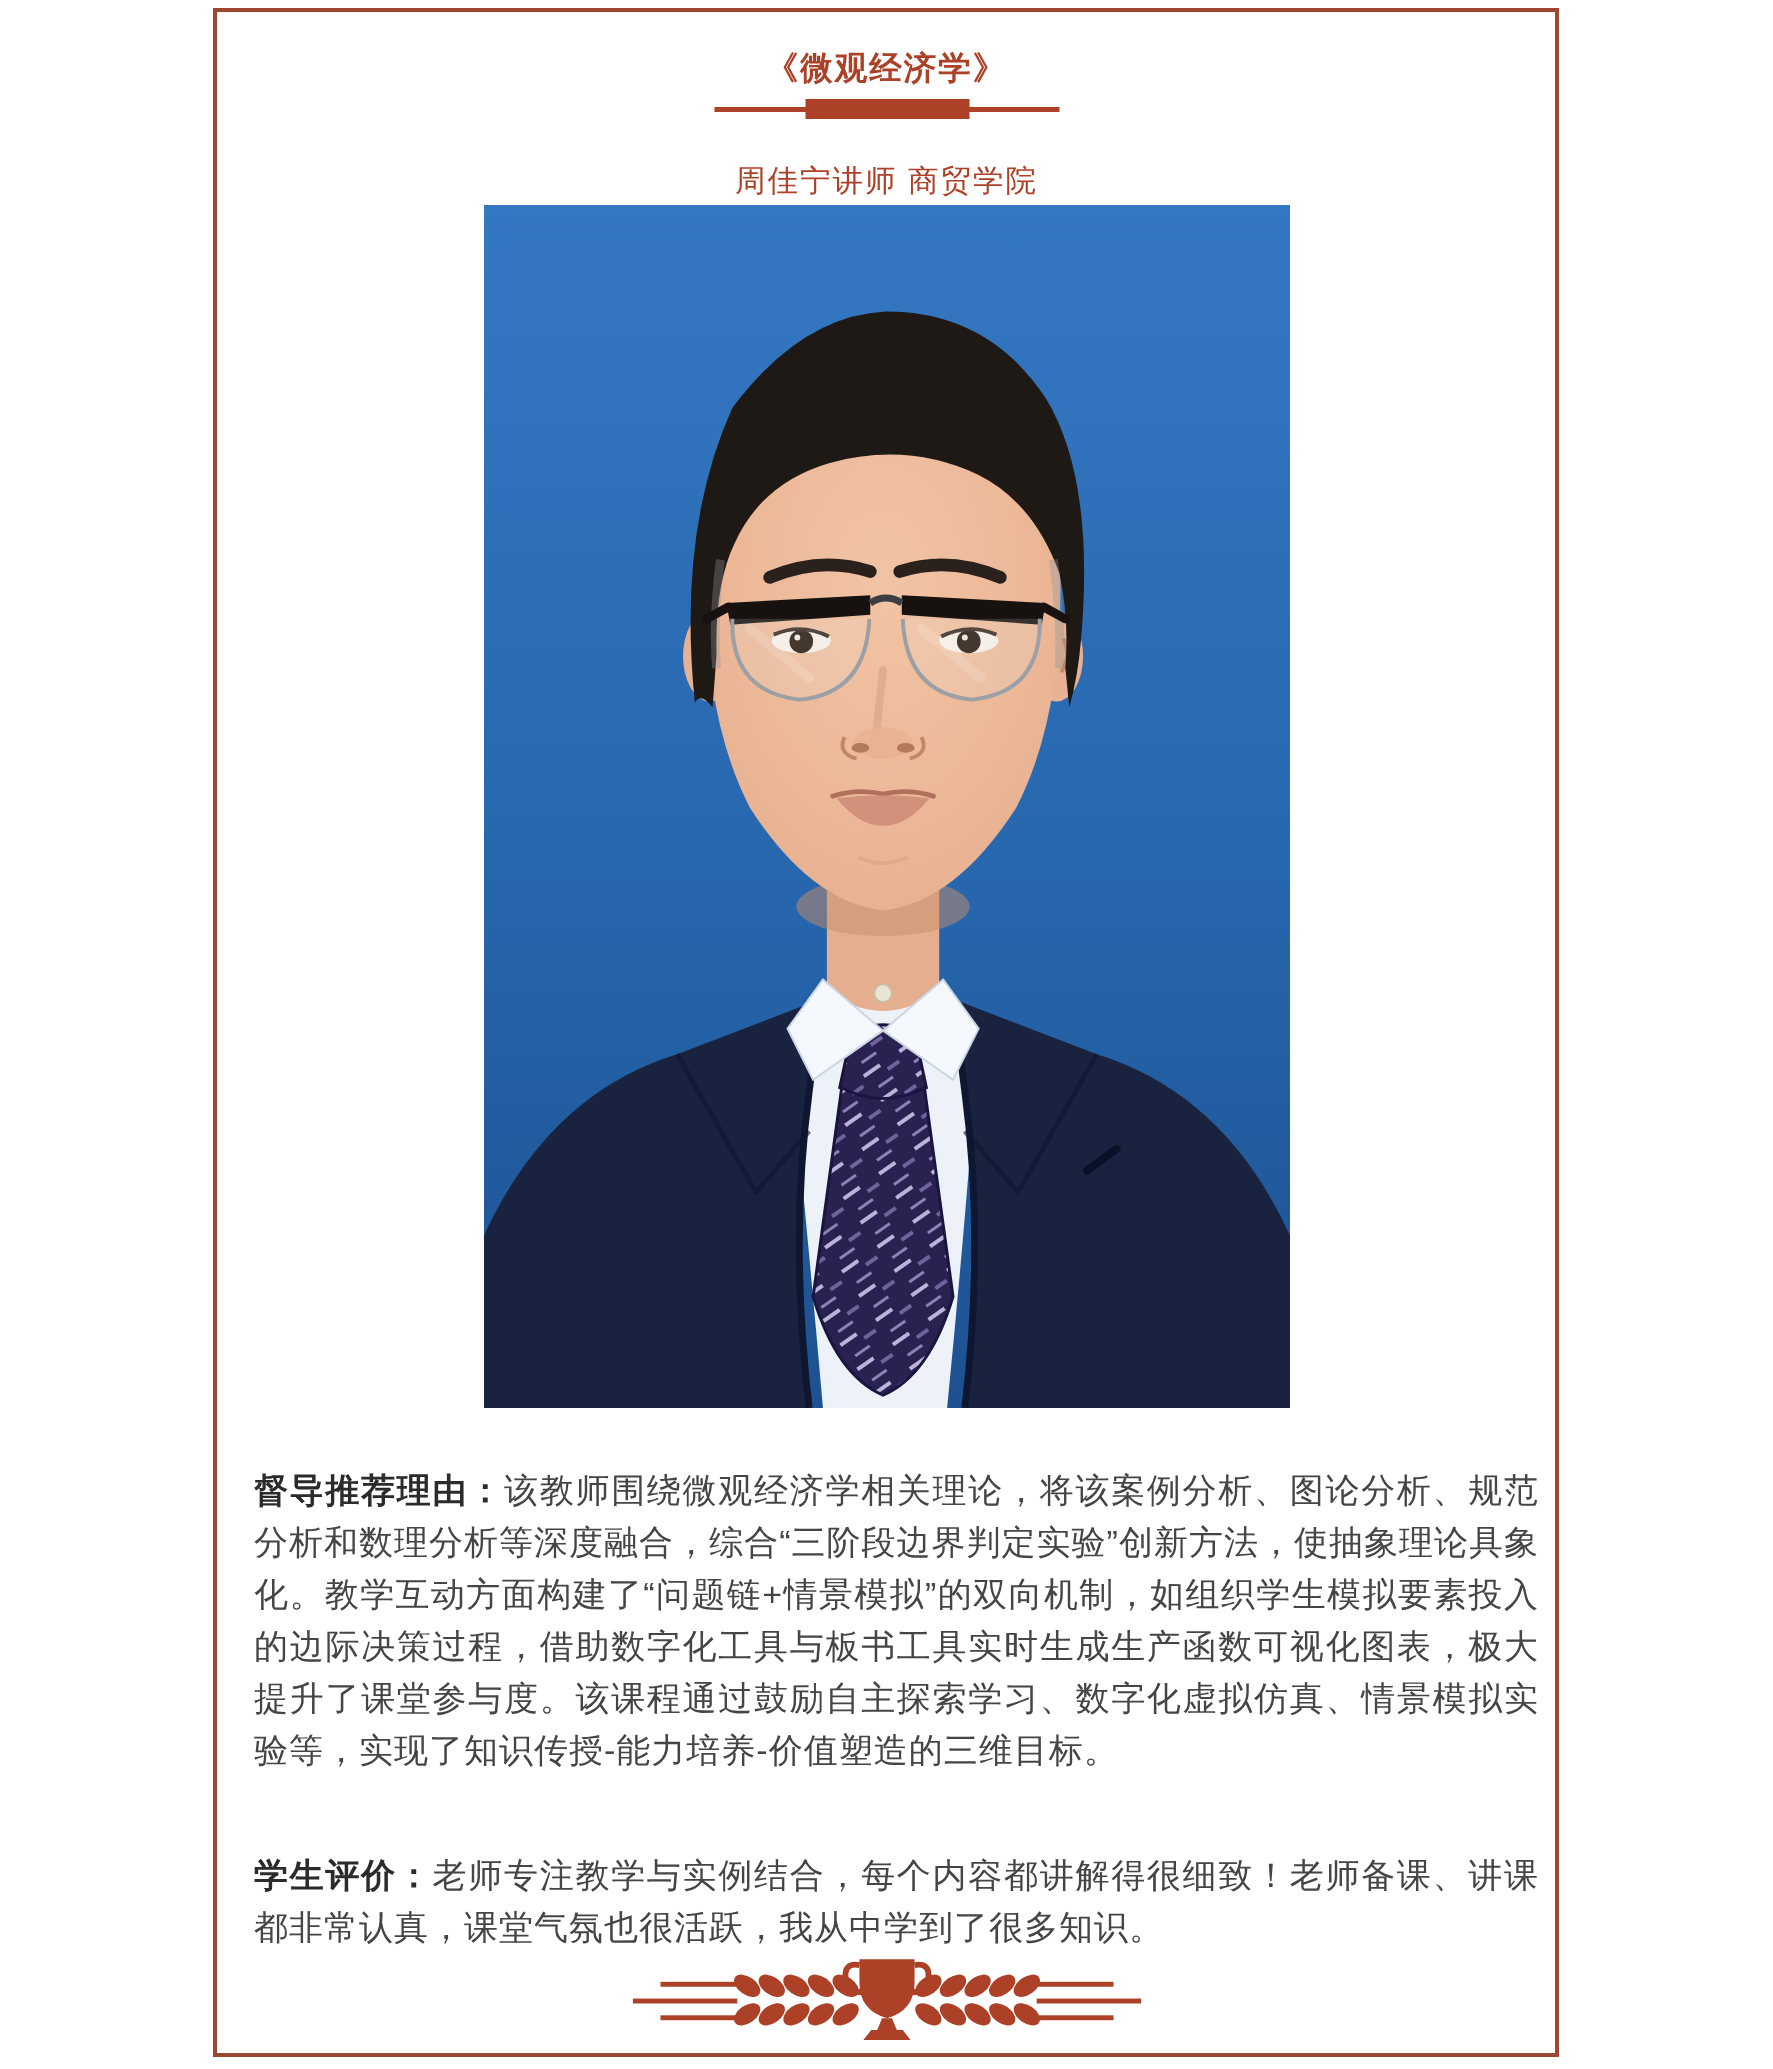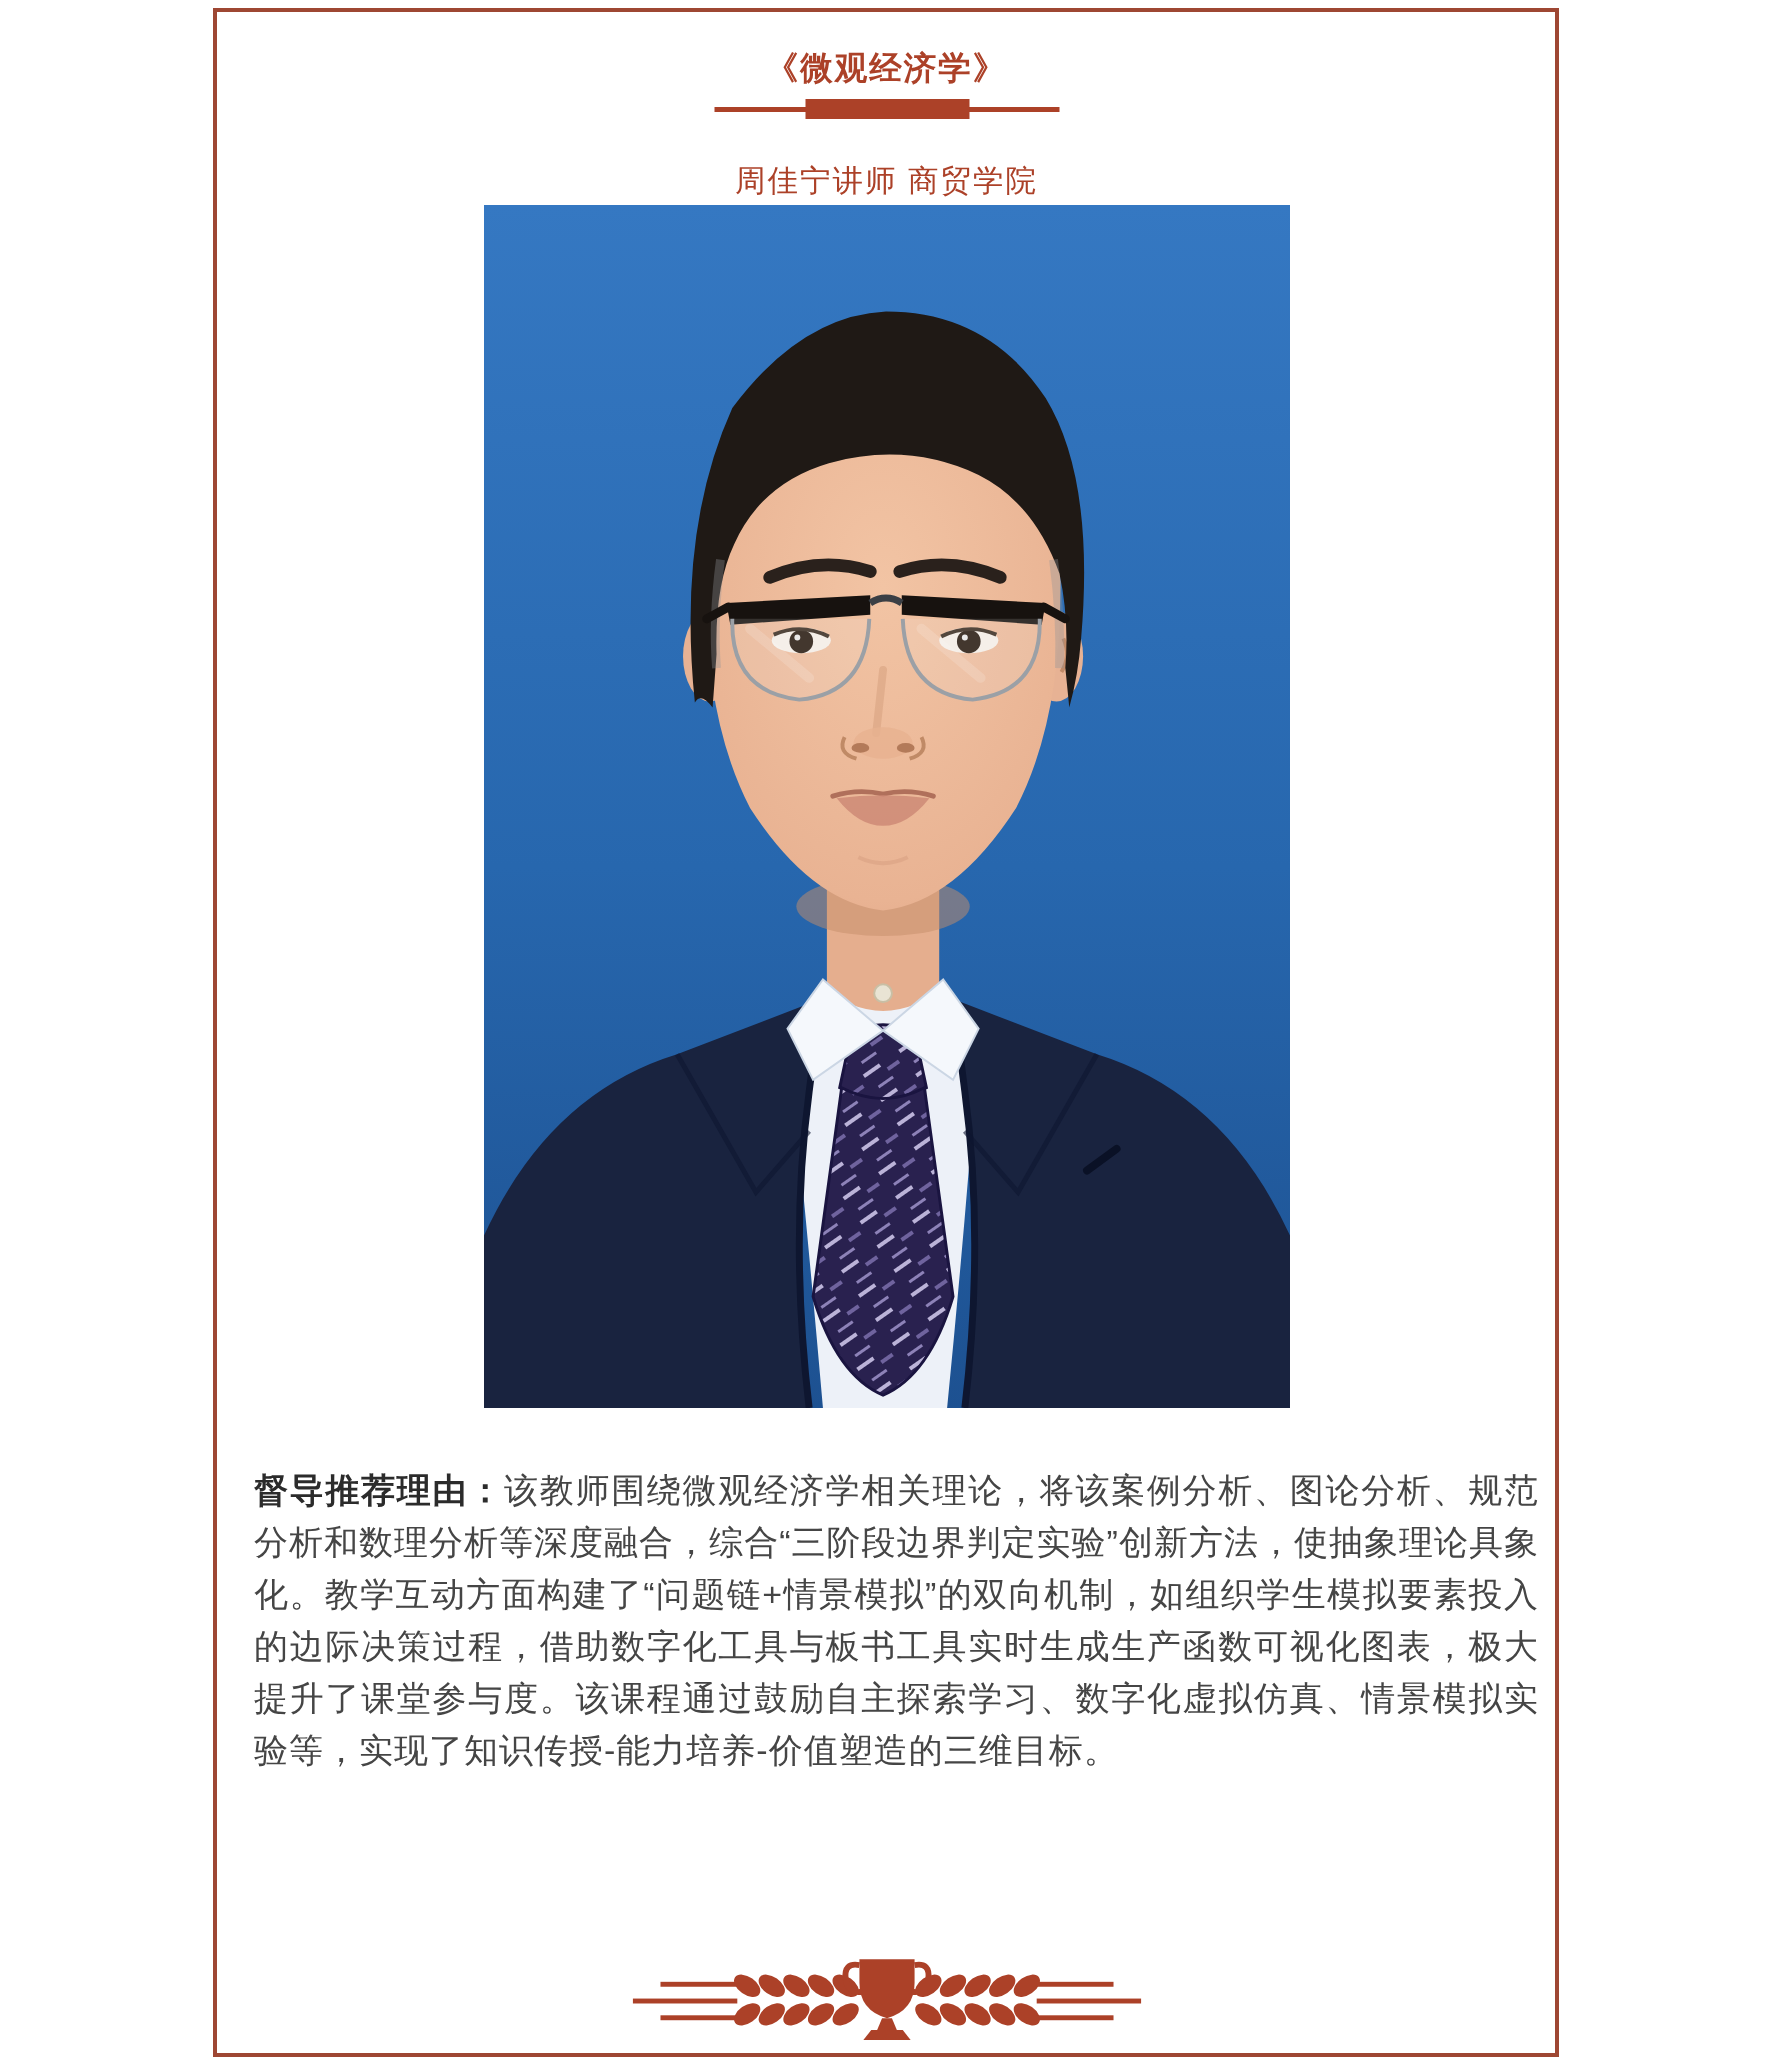--- a/index.html
+++ b/index.html
@@ -173,20 +173,23 @@
 
     <path d="M344,786 L405,838 L334,888 L308,836 Z" fill="#F5F8FC" stroke="#CBD6E4" stroke-width="2"></path>
     <path d="M466,786 L405,838 L476,888 L502,836 Z" fill="#F5F8FC" stroke="#CBD6E4" stroke-width="2"></path>
     <circle cx="405" cy="800" r="9" fill="#E9E4D4" stroke="#C9BFA5" stroke-width="2"></circle>
   </svg>
 
   <p class="review supervisor">
     <strong>督导推荐理由：</strong><span>该教师围绕微观经济学相关理论，将该案例分析、图论分析、规范分析和数理分析等深度融合，综合“三阶段边界判定实验”创新方法，使抽象理论具象化。教学互动方面构建了“问题链+情景模拟”的双向机制，如组织学生模拟要素投入的边际决策过程，借助数字化工具与板书工具实时生成生产函数可视化图表，极大提升了课堂参与度。该课程通过鼓励自主探索学习、数字化虚拟仿真、情景模拟实验等，实现了知识传授-能力培养-价值塑造的三维目标。</span>
   </p>
 
+  <p class="review student">
+    <strong>学生评价：</strong><span>老师专注教学与实例结合，每个内容都讲解得很细致！老师备课、讲课都非常认真，课堂气氛也很活跃，我从中学到了很多知识。</span>
+  </p>
 
   <svg class="footer-decor" viewBox="0 0 660 96" xmlns="http://www.w3.org/2000/svg">
     <g fill="var(--accent,#AC4128)" stroke="none">
 
       <g>
         <rect x="100" y="27" width="78" height="5"></rect>
         <rect x="72" y="44" width="106" height="5"></rect>
         <rect x="100" y="61" width="78" height="5"></rect>
       </g>
 

